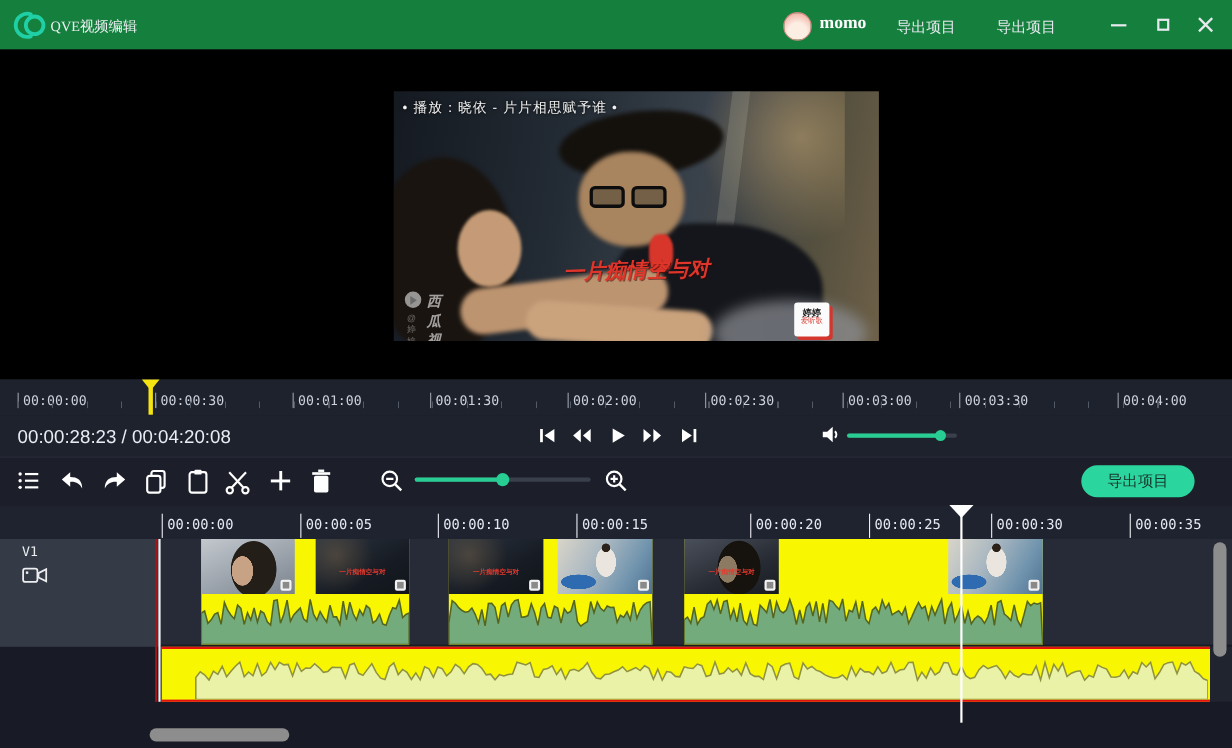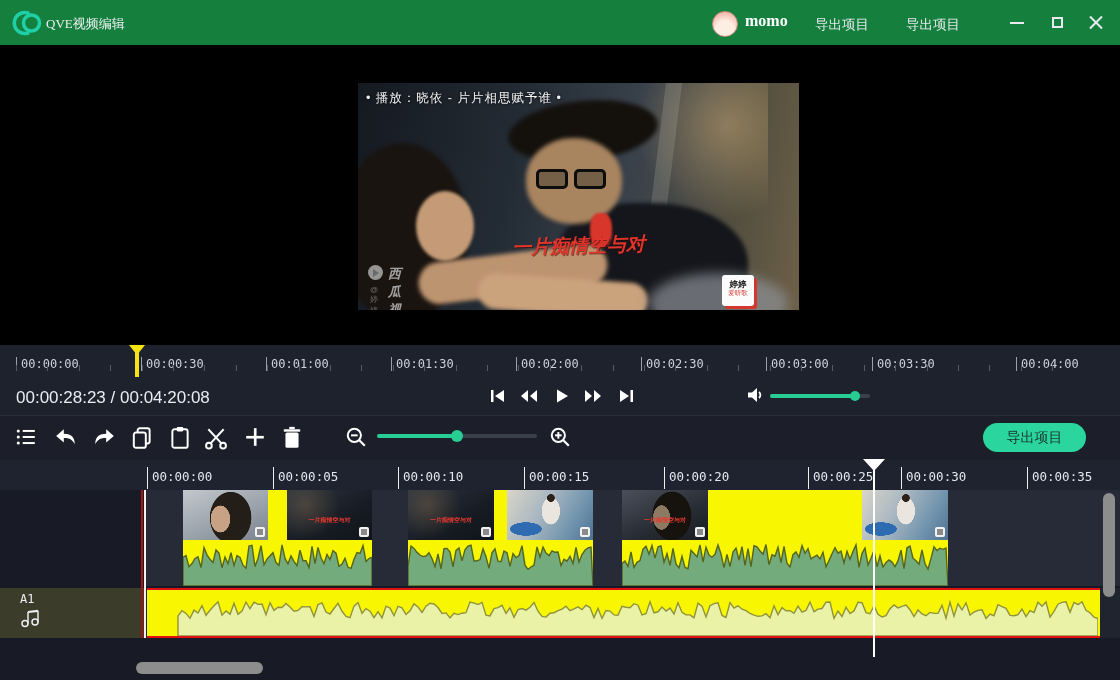--- a/index.html
+++ b/index.html
@@ -319,36 +319,34 @@
       <line x1="8.5" y1="5.5" x2="8.5" y2="11.5" stroke="#fff" stroke-width="1.8"></line>
     </svg>
   </div>
   <div id="export-btn" class="abs">导出项目</div>
 
   <div id="tl-ruler" class="abs">
     <span class="tl-label" style="left:147px">00:00:00</span>
     <span class="tl-label" style="left:273px">00:00:05</span>
     <span class="tl-label" style="left:398px">00:00:10</span>
     <span class="tl-label" style="left:524px">00:00:15</span>
-    <span class="tl-label" style="left:664px">00:00:20</span>
-    <span class="tl-label" style="left:808px">00:00:25</span>
+    <span class="tl-label" style="left:682px">00:00:20</span>
+    <span class="tl-label" style="left:790px">00:00:25</span>
     <span class="tl-label" style="left:901px">00:00:30</span>
     <span class="tl-label" style="left:1027px">00:00:35</span>
   </div>
 
   <div id="tracks" class="abs">
-    <div id="a1-header" class="abs">
-      <span class="trk-label">A1</span>
-      <span class="trk-icon" style="top:20px">
-        <svg width="22" height="20" viewBox="0 0 22 20">
-          <circle cx="5" cy="15.5" r="3" fill="none" stroke="#eceef0" stroke-width="1.5"></circle>
-          <circle cx="15" cy="14" r="3" fill="none" stroke="#eceef0" stroke-width="1.5"></circle>
-          <line x1="8" y1="15.5" x2="8" y2="4" stroke="#eceef0" stroke-width="1.5"></line>
-          <line x1="18" y1="14" x2="18" y2="2.8" stroke="#eceef0" stroke-width="1.5"></line>
-          <line x1="8" y1="4" x2="18" y2="2.8" stroke="#eceef0" stroke-width="2.2"></line>
+    <div id="v1-header" class="abs">
+      <span class="trk-label">V1</span>
+      <span class="trk-icon">
+        <svg width="24" height="18" viewBox="0 0 24 18">
+          <rect x="1" y="3" width="13" height="12" rx="2" fill="none" stroke="#eceef0" stroke-width="1.6"></rect>
+          <rect x="3.5" y="5.5" width="2.2" height="2.2" fill="#eceef0"></rect>
+          <polygon points="15,7 22,3.5 22,14.5 15,11" fill="none" stroke="#eceef0" stroke-width="1.6"></polygon>
         </svg>
       </span>
     </div>
 
     <div id="v1-row" class="abs"></div>
     <div id="a1-row" class="abs"></div>
     <div id="track-redline" class="abs"></div>
     <div id="track-whiteline" class="abs"></div>
 
     <div class="vclip" style="left:183px;width:189px">

